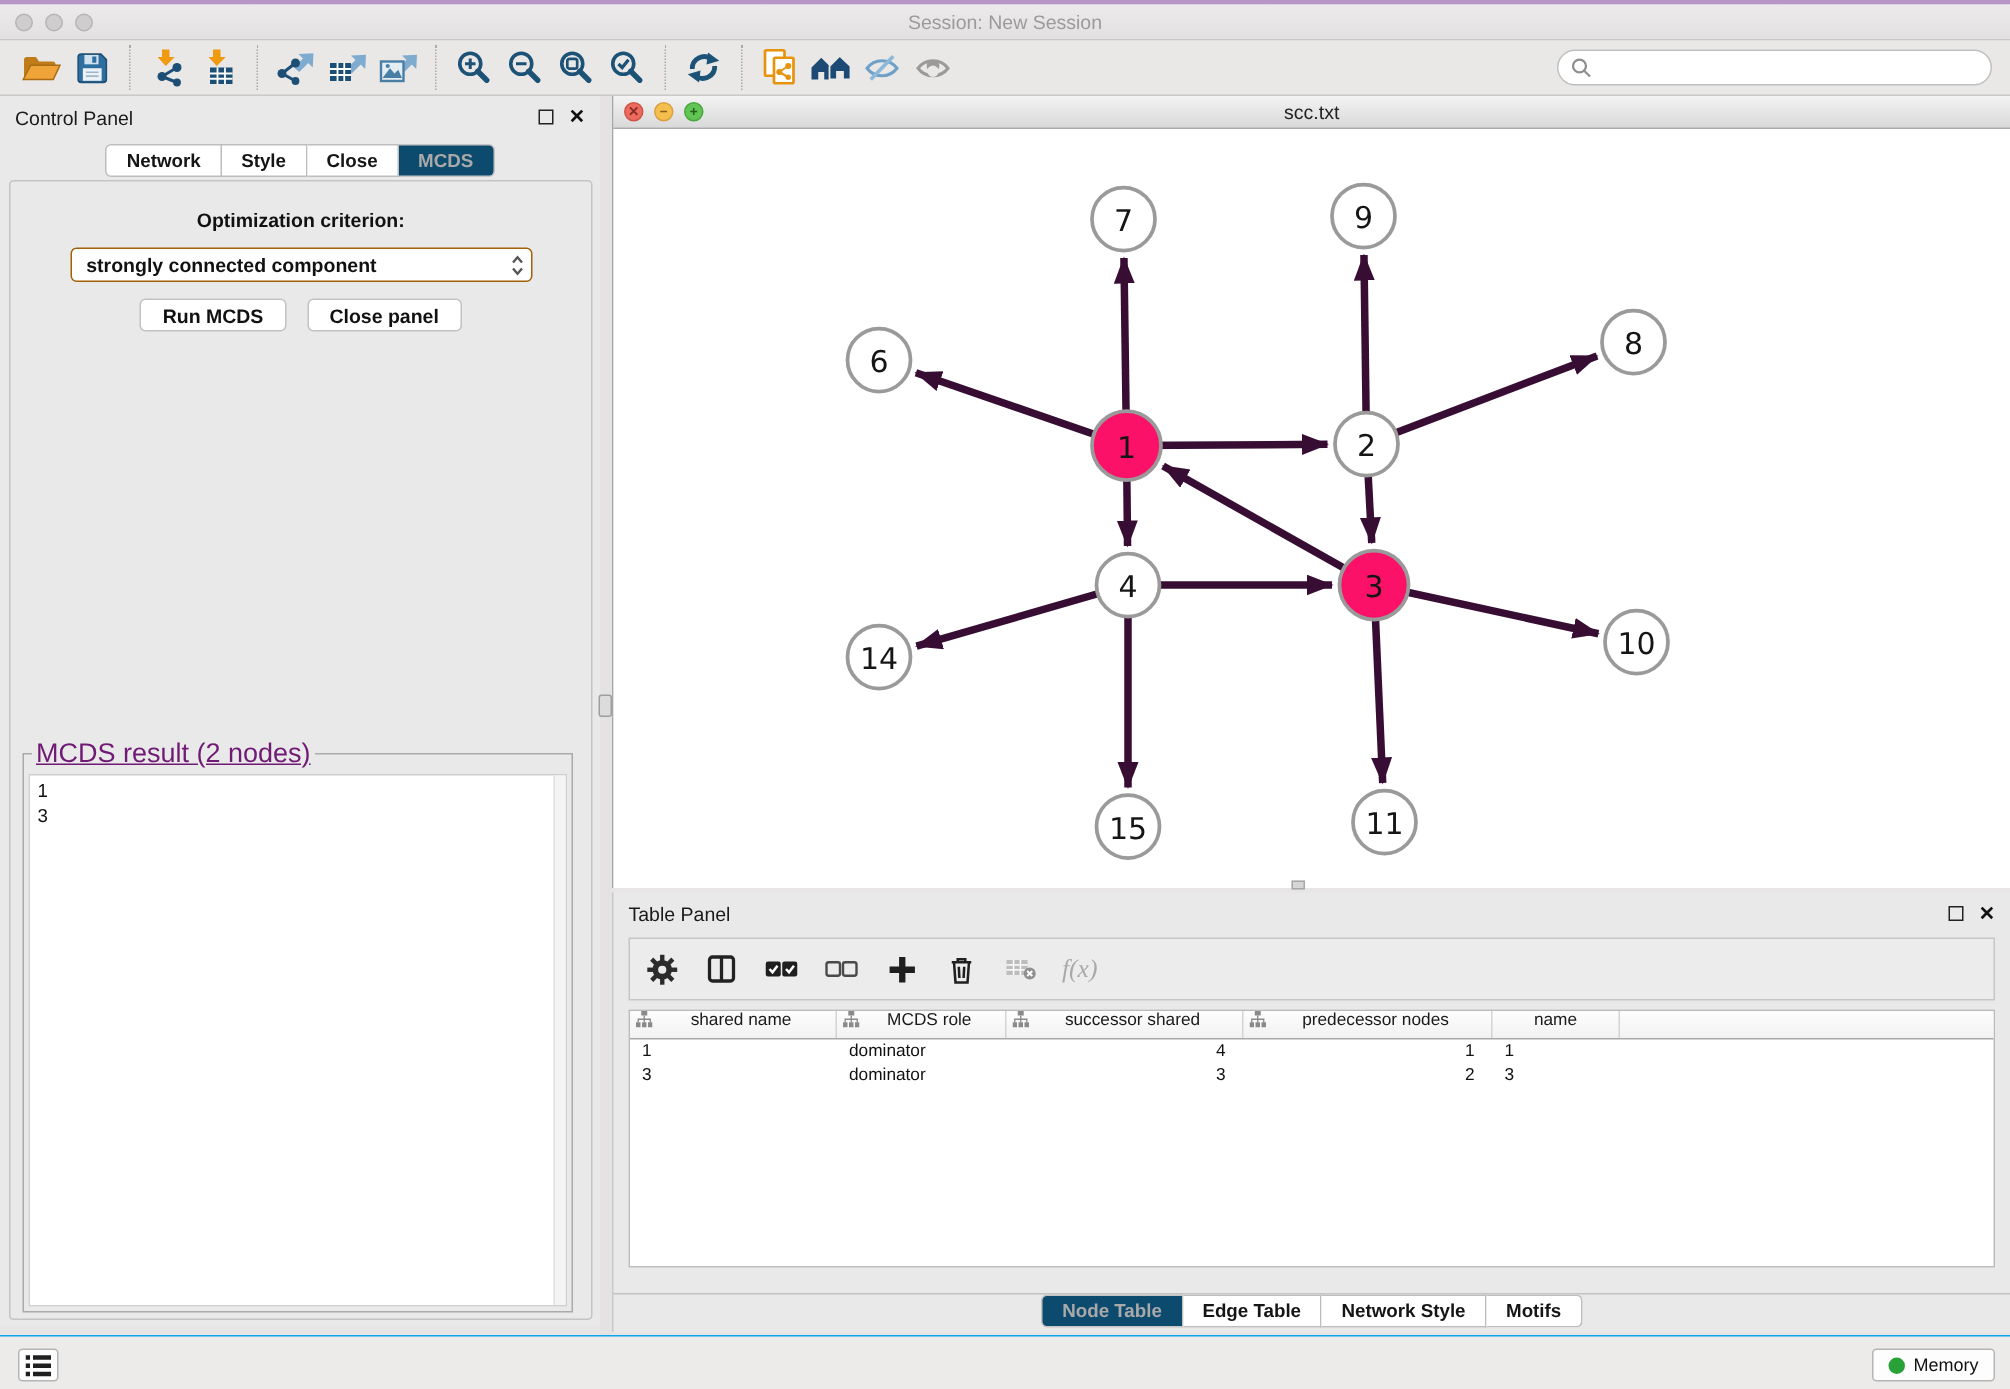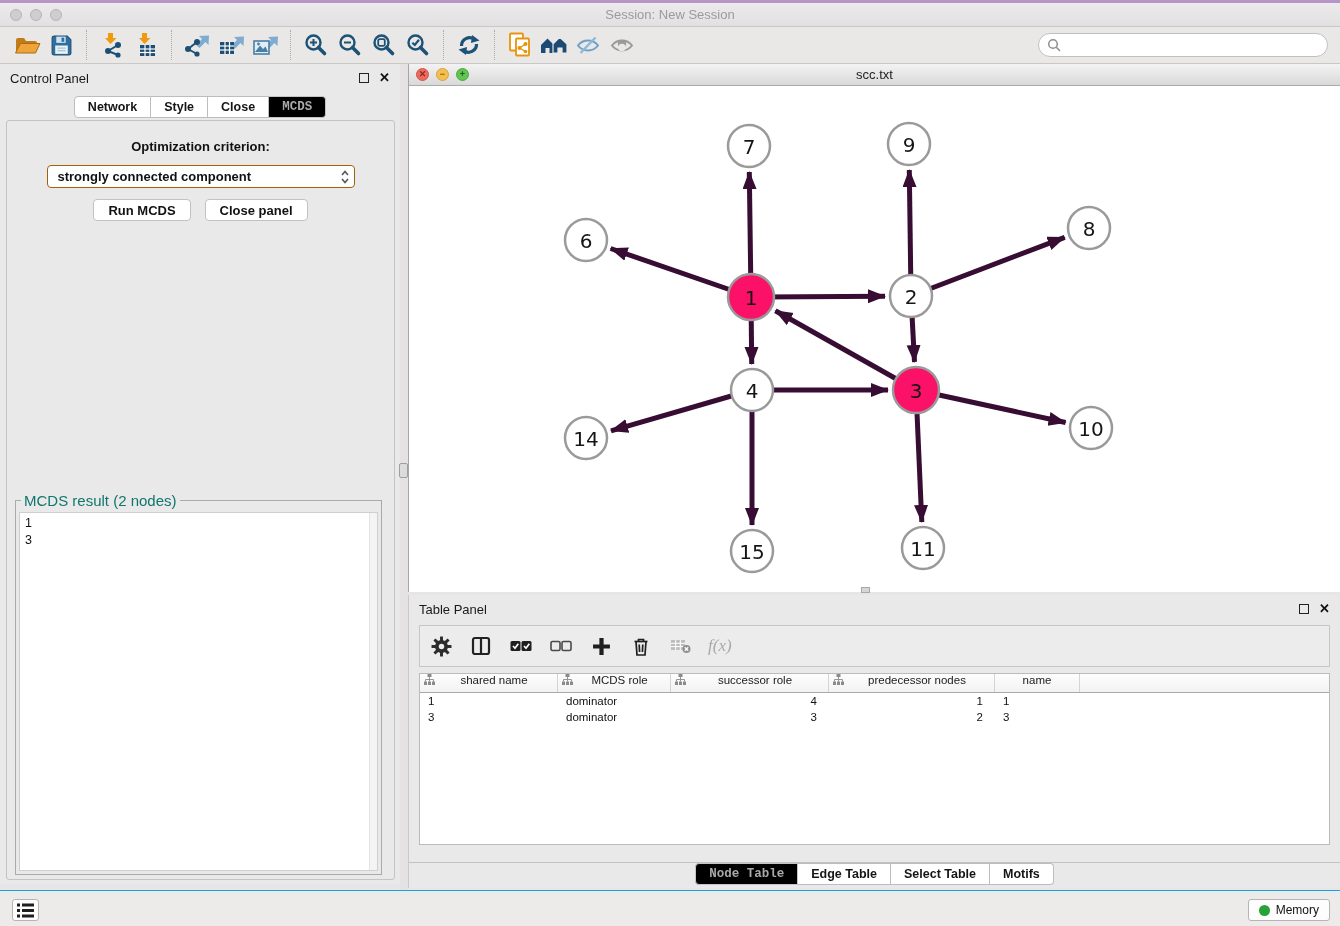--- a/index.html
+++ b/index.html
@@ -28,34 +28,34 @@
   #control-panel { left:0; top:64px; width:400px; height:820px; background:#e9e9e9; }
   .panel-head { height:28px; display:flex; align-items:center; padding:0 10px; }
   .panel-title { font-size:13px; color:#1a1a1a; flex:1; }
   .float-ico { width:10px; height:10px; border:1.5px solid #222; margin-right:10px; }
   .close-ico { font-size:13px; font-weight:bold; color:#111; line-height:10px; }
   #ctl-tabs { display:flex; justify-content:center; margin-top:4px; }
   .seg-tab { background:#fff; border:1px solid #bdbdbd; border-left:none; padding:3px 13px;
     font-size:12.5px; font-weight:bold; color:#151515; }
   .seg-tab:first-child { border-left:1px solid #bdbdbd; border-radius:4px 0 0 4px; }
   .seg-tab:last-child { border-radius:0 4px 4px 0; }
-  .seg-tab.active { background:#000000; color:#a9a9a9; border-color:#c4c4c4;font-family:Liberation Mono, monospace; }
+  .seg-tab.active { background:#0c4a6e; color:#a9a9a9; border-color:#c4c4c4; }
   #ctl-content { position:absolute; left:6px; top:56px; width:389px; height:760px;
     background:#e9e9e9; border:1px solid #c4c4c4; border-radius:3px; }
   #opt-label { text-align:center; margin-top:18px; font-size:13px; font-weight:bold; color:#111; }
   #criterion-select { width:308px; height:23px; margin:11px auto 0; background:#fff;
     border:1px solid #a16207; border-radius:4px; display:flex; align-items:center;
     padding:0 4px 0 10px; font-size:13px; font-weight:bold; color:#111; }
   #criterion-select .grow { flex:1; }
   .mcds-buttons { display:flex; justify-content:center; gap:14px; margin-top:11px;align-items:center; }
   .push-btn { background:#fff; border:1px solid #c2c2c2; border-radius:4px; height:22px;
     padding:0 14px; font-size:13px; font-weight:bold; color:#111; display:flex; align-items:center; }
   #mcds-fieldset { position:absolute; left:8px; right:12px; top:371px; bottom:4px;
     border:1px solid #aaa; padding:3px; }
-  #mcds-fieldset legend { font-size:15px; color:#0f766e; padding:0 3px; margin-left:2px; }
+  #mcds-fieldset legend { font-size:18px; color:#701a75; padding:0 3px; margin-left:2px;text-decoration:underline; }
   #mcds-result-box { position:relative; width:100%; height:100%; background:#fff;
     border:1px solid #cfcfcf; font-size:12.5px; color:#111; line-height:17px;
     padding:2px 5px; white-space:pre-line; }
   #mcds-scroll { position:absolute; right:0; top:0; bottom:0; width:8px; background:#f4f4f4; border-left:1px solid #e2e2e2; }
 
   
   #v-divider { left:400px; top:64px; width:8px; height:826px; background:#e4e2e3; }
   #v-grip { left:399px; top:463px; width:9px; height:15px; background:#dcdcdc; border:1px solid #9f9f9f; border-radius:2px; }
 
   
@@ -475,21 +475,21 @@
             <g fill="#8a8a8a">
               <rect x="3.5" y="0" width="4" height="3"></rect>
               <rect x="0" y="7.5" width="3" height="3.5"></rect>
               <rect x="4" y="7.5" width="3" height="3.5"></rect>
               <rect x="8" y="7.5" width="3" height="3.5"></rect>
             </g>
             <g stroke="#8a8a8a" stroke-width="0.9" fill="none">
               <path d="M5.5 3 v2.5 M1.5 7.5 V5.5 h8 v2 M5.5 5.5 v2"></path>
             </g>
           </svg>
-          <span class="lbl">successor role</span>
+          <span class="lbl">successor shared</span>
         </div>
         <div class="th" style="width: 166px;">
           <svg width="11" height="11" viewBox="0 0 11 11">
             <g fill="#8a8a8a">
               <rect x="3.5" y="0" width="4" height="3"></rect>
               <rect x="0" y="7.5" width="3" height="3.5"></rect>
               <rect x="4" y="7.5" width="3" height="3.5"></rect>
               <rect x="8" y="7.5" width="3" height="3.5"></rect>
             </g>
             <g stroke="#8a8a8a" stroke-width="0.9" fill="none">
@@ -517,21 +517,21 @@
           <div class="td" style="width: 158px; text-align: right; padding: 0px 12px 0px 0px;">3</div>
           <div class="td" style="width: 166px; text-align: right; padding: 0px 12px 0px 0px;">2</div>
           <div class="td" style="width: 85px; text-align: left; padding: 0px 0px 0px 8px;">3</div>
         </div>
       </div>
   </div>
   <div id="tbl-tabs-line"></div>
   <div id="tbl-tabs">
       <div class="seg-tab active">Node Table</div>
       <div class="seg-tab">Edge Table</div>
-      <div class="seg-tab">Select Table</div>
+      <div class="seg-tab">Network Style</div>
       <div class="seg-tab">Motifs</div>
     </div>
 </div>
 
 <div class="abs" id="status-bar">
   <div id="status-left-btn">
     <svg width="17" height="15" viewBox="0 0 17 15">
       <g fill="#1f1f1f">
         <rect x="0" y="0.5" width="3" height="3"></rect>
           <rect x="5" y="0.5" width="12" height="3"></rect>

